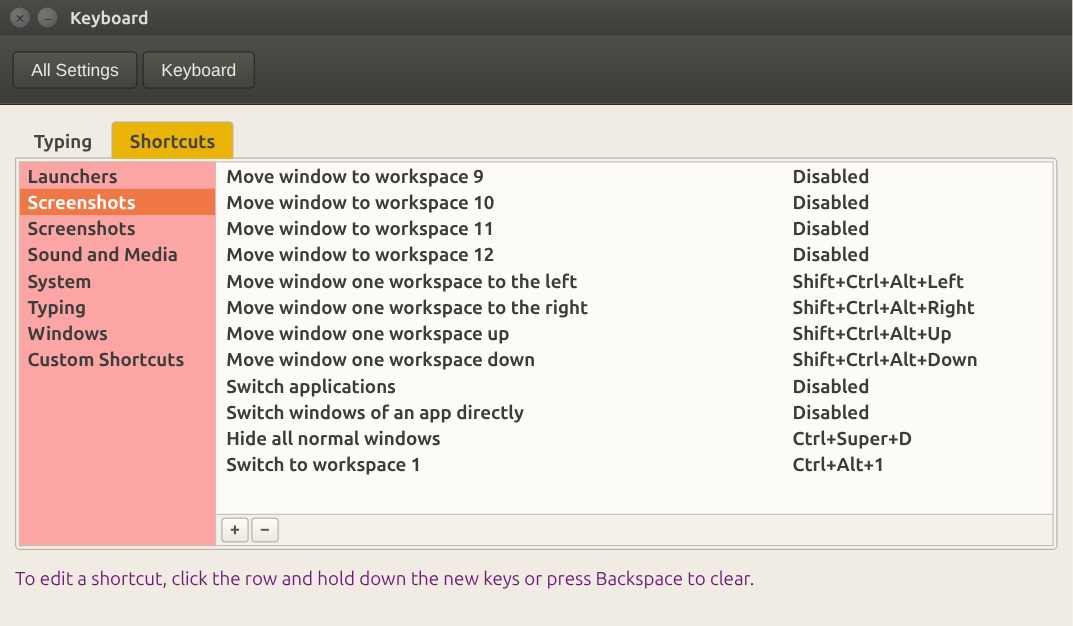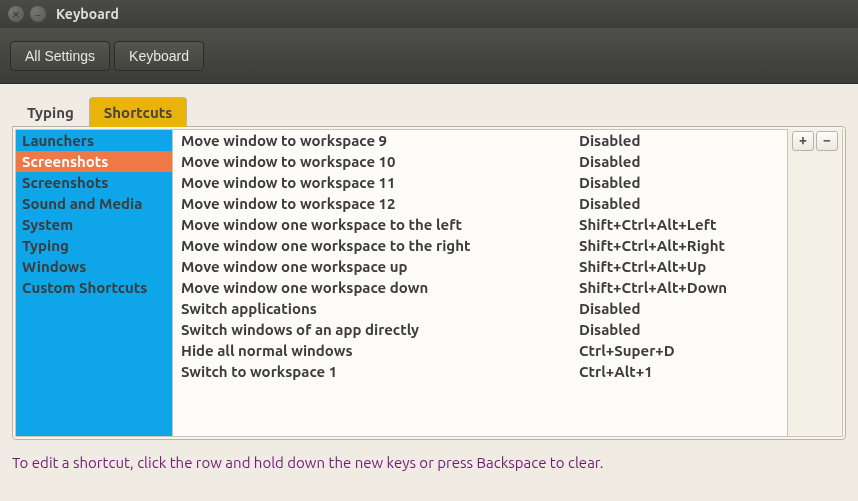--- a/index.html
+++ b/index.html
@@ -81,38 +81,38 @@
   border: 1px solid #b9b4a8;
   background: #f7f4ed;
   border-radius: 0 4px 4px 4px;
   padding: 2px;
   display: flex;
   height: 314px;
 }
 .sidebar {
   width: 158px;
   border: 1px solid #c9c4b7;
-  background: #0ea5e9;
+  background: #fca5a5;
   overflow-y: auto;
 }
 .side-item {
   padding: 2px 6px;
   font-size: 15px;
   color: #3c3c3c;
   cursor: pointer;
   white-space: nowrap;
 }
 .side-item.selected {
   background: #f07746;
   color: #fff;
 }
 .main-area {
   flex: 1;
   display: flex;
-  flex-direction: row;
+  flex-direction: column;
 }
 .shortcut-list {
   flex: 1;
   border: 1px solid #c9c4b7;
   border-left: none;
   background: #fcfbf7;
   overflow-y: auto;
 }
 .row {
   display: flex;

